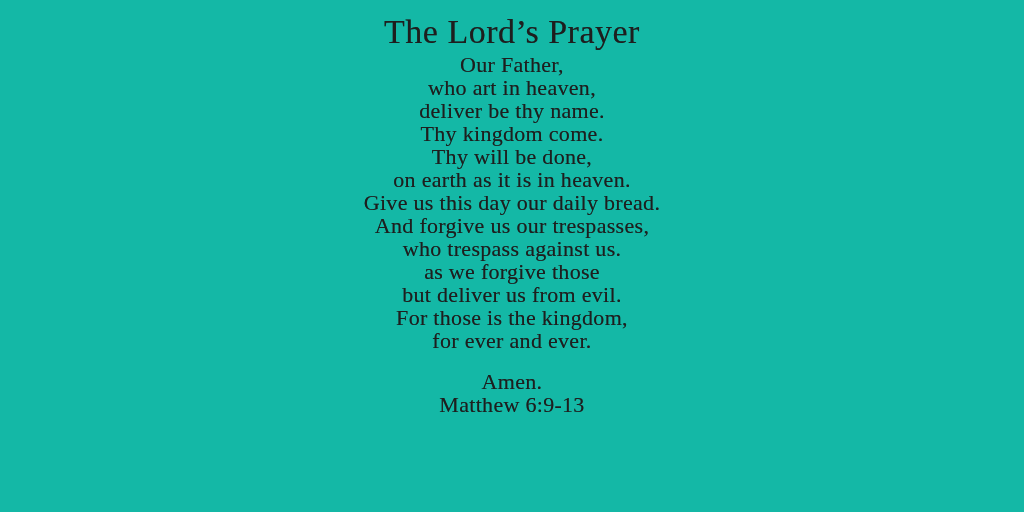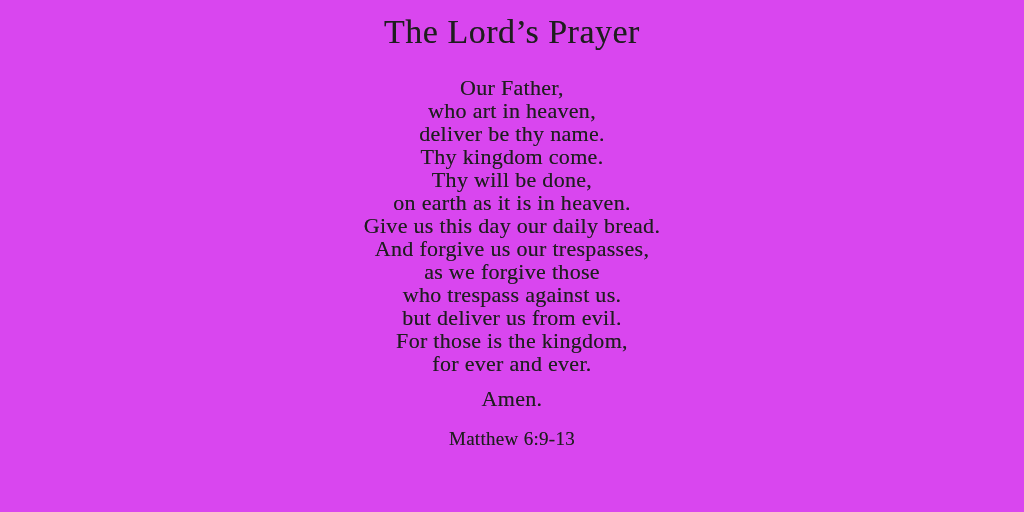--- a/index.html
+++ b/index.html
@@ -3,76 +3,74 @@
 <meta charset="utf-8">
 <style>
   html, body {
     margin: 0;
     padding: 0;
     background: #ffffff;
   }
   .page {
     width: 1024px;
     height: 512px;
-    background: #d946ef;
+    background: #14b8a6;
     overflow: hidden;
     box-sizing: border-box;
     padding-top: 11px;
     font-family: "Liberation Serif", "DejaVu Serif", serif;
     color: #1e1e1e;
     text-align: center;
     
     text-shadow: 0 0 0.4px rgba(30,30,30,0.55);
   }
   .title {
     font-size: 34px;
     line-height: 42px;
     font-weight: 400;
     letter-spacing: 0.5px;
   }
   .prayer-body {
-    margin-top: 23px;
   }
   .prayer-line {
     font-size: 22px;
     line-height: 23px;
     letter-spacing: 0.3px;
     white-space: pre;
   }
   .amen {
-    margin-top: 12px;
+    margin-top: 18px;
     font-size: 22px;
     line-height: 23px;
     letter-spacing: 0.3px;
   }
   .reference {
-    margin-top: 17px;
-    font-size: 19px;
+    font-size: 22px;
     line-height: 23px;
     letter-spacing: 0.3px;
   }
 </style>
 </head>
 <body>
 
 <div class="page">
 
   <div class="title">The Lord’s Prayer</div>
 
   <div class="prayer-body">
     <div class="prayer-line">Our Father,</div>
     <div class="prayer-line">who art in heaven,</div>
     <div class="prayer-line">deliver be thy name.</div>
     <div class="prayer-line">Thy kingdom come.</div>
     <div class="prayer-line">Thy will be done,</div>
     <div class="prayer-line">on earth as it is in heaven.</div>
     <div class="prayer-line">Give us this day our daily bread.</div>
     <div class="prayer-line">And forgive us our trespasses,</div>
+    <div class="prayer-line">who trespass against us.</div>
     <div class="prayer-line">as we forgive those</div>
-    <div class="prayer-line">who trespass against us.</div>
     <div class="prayer-line">but deliver us from evil.</div>
     <div class="prayer-line">For those is the kingdom,</div>
     <div class="prayer-line">for ever and ever.</div>
   </div>
 
   <div class="amen">Amen.</div>
 
   <div class="reference">Matthew 6:9-13</div>
 
 </div>

